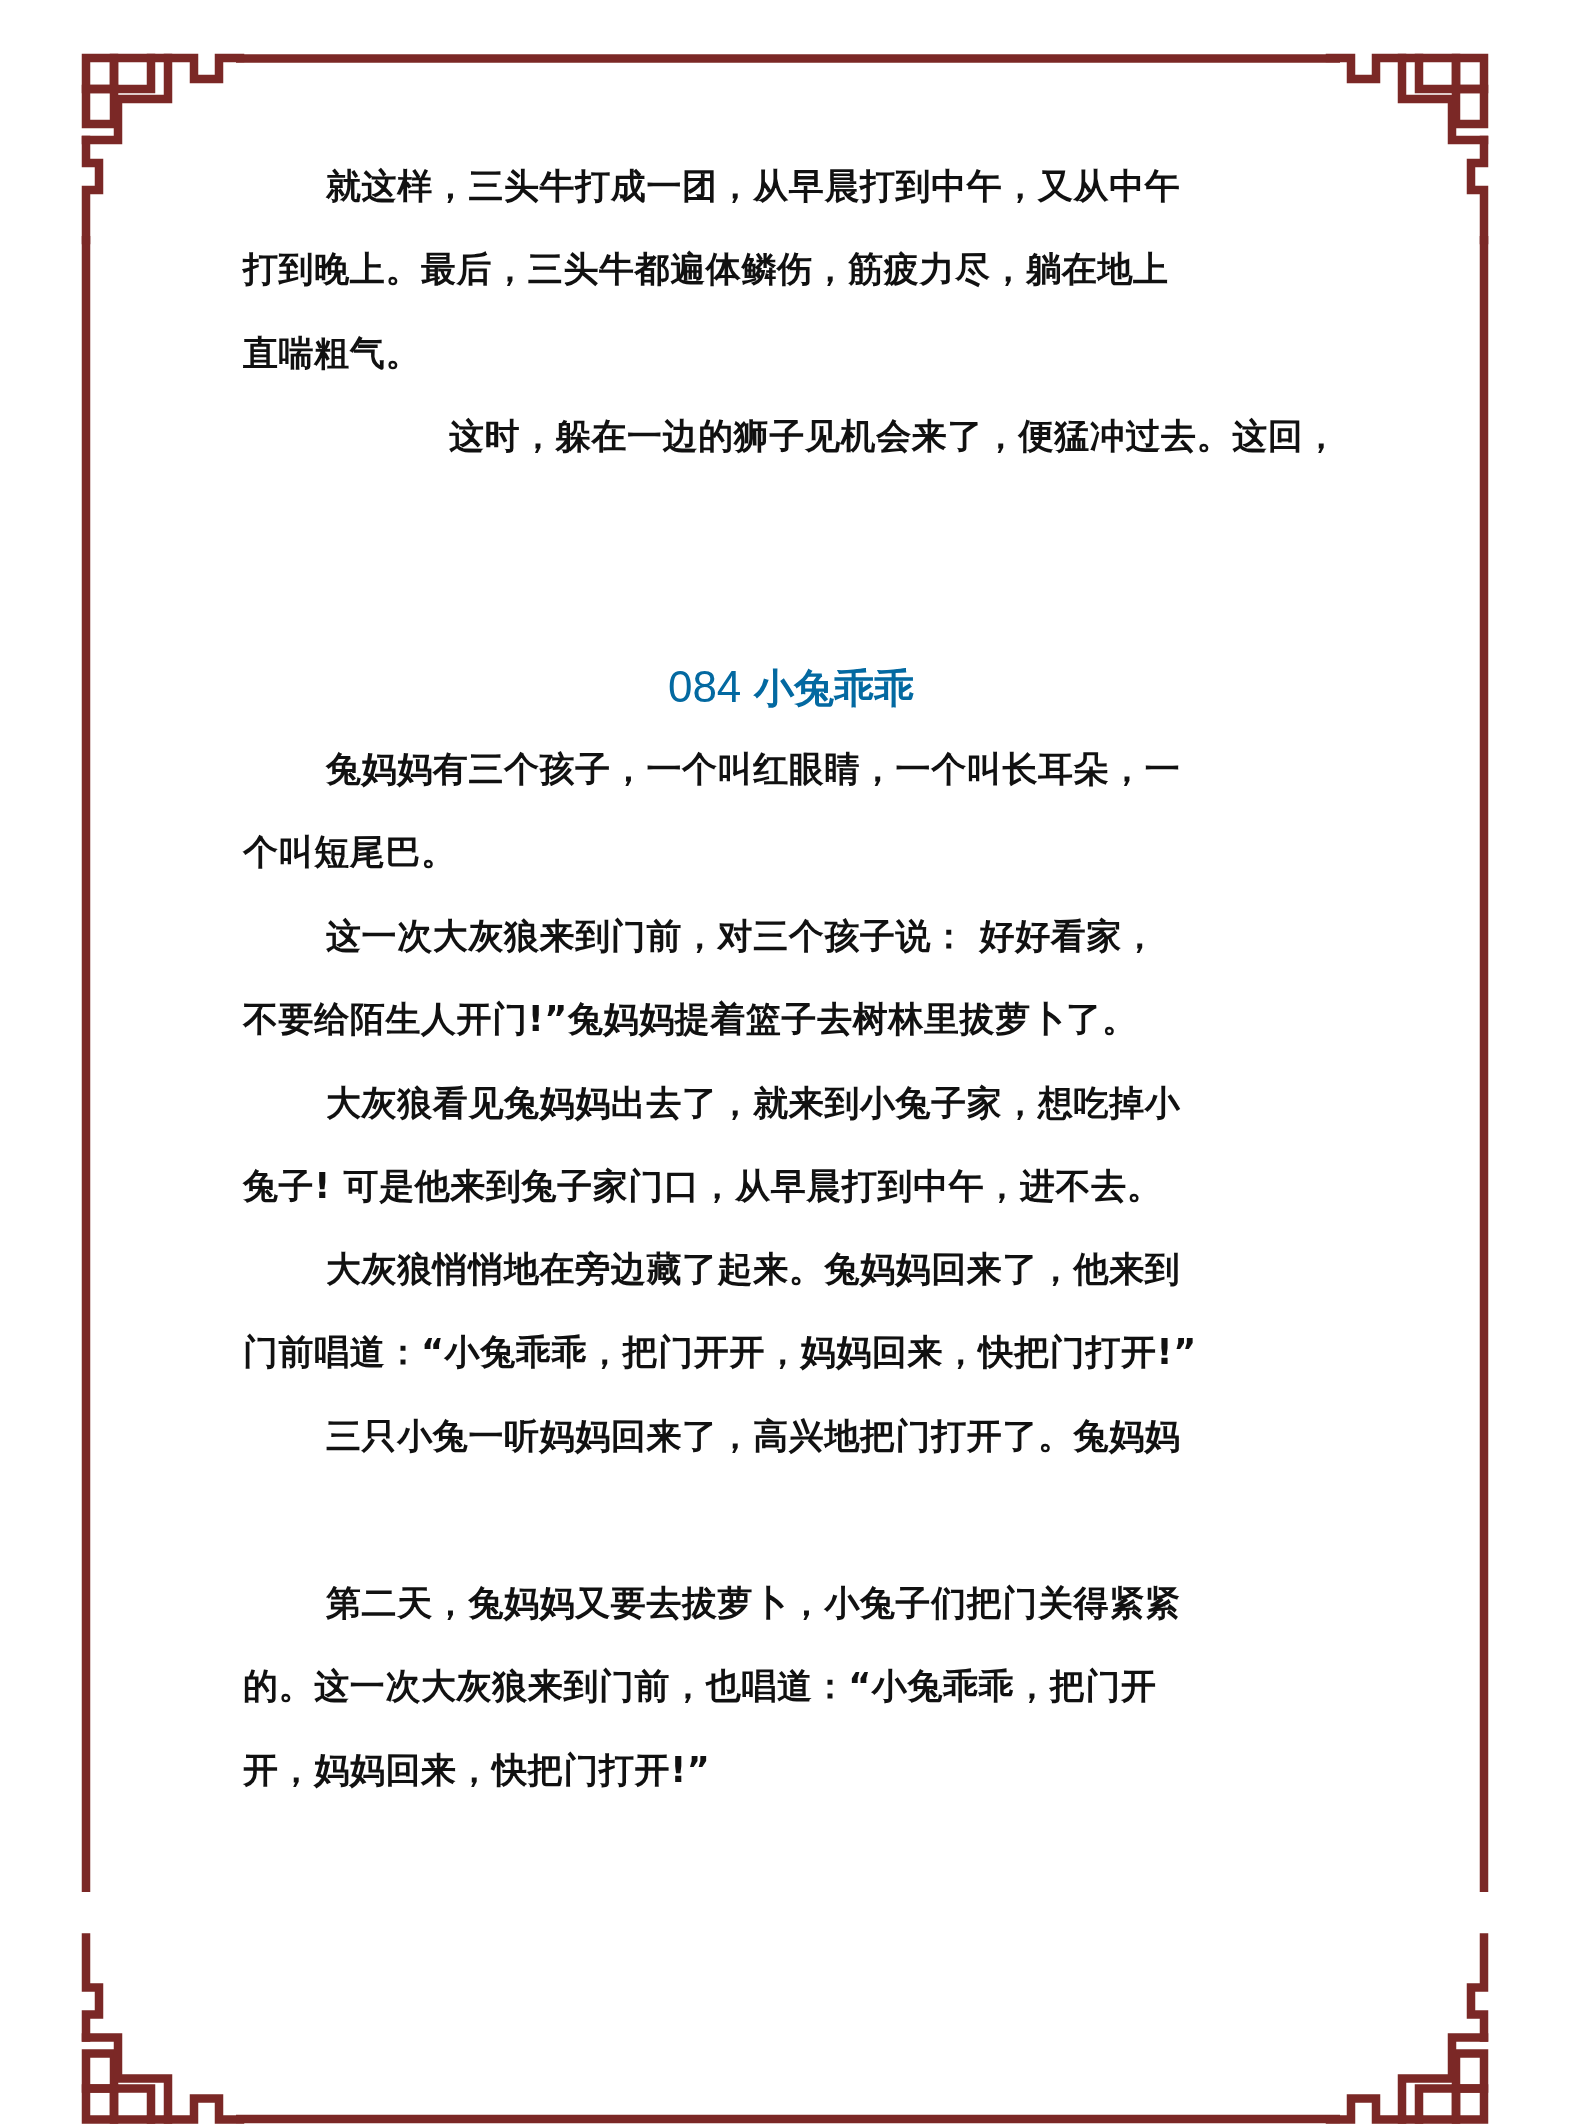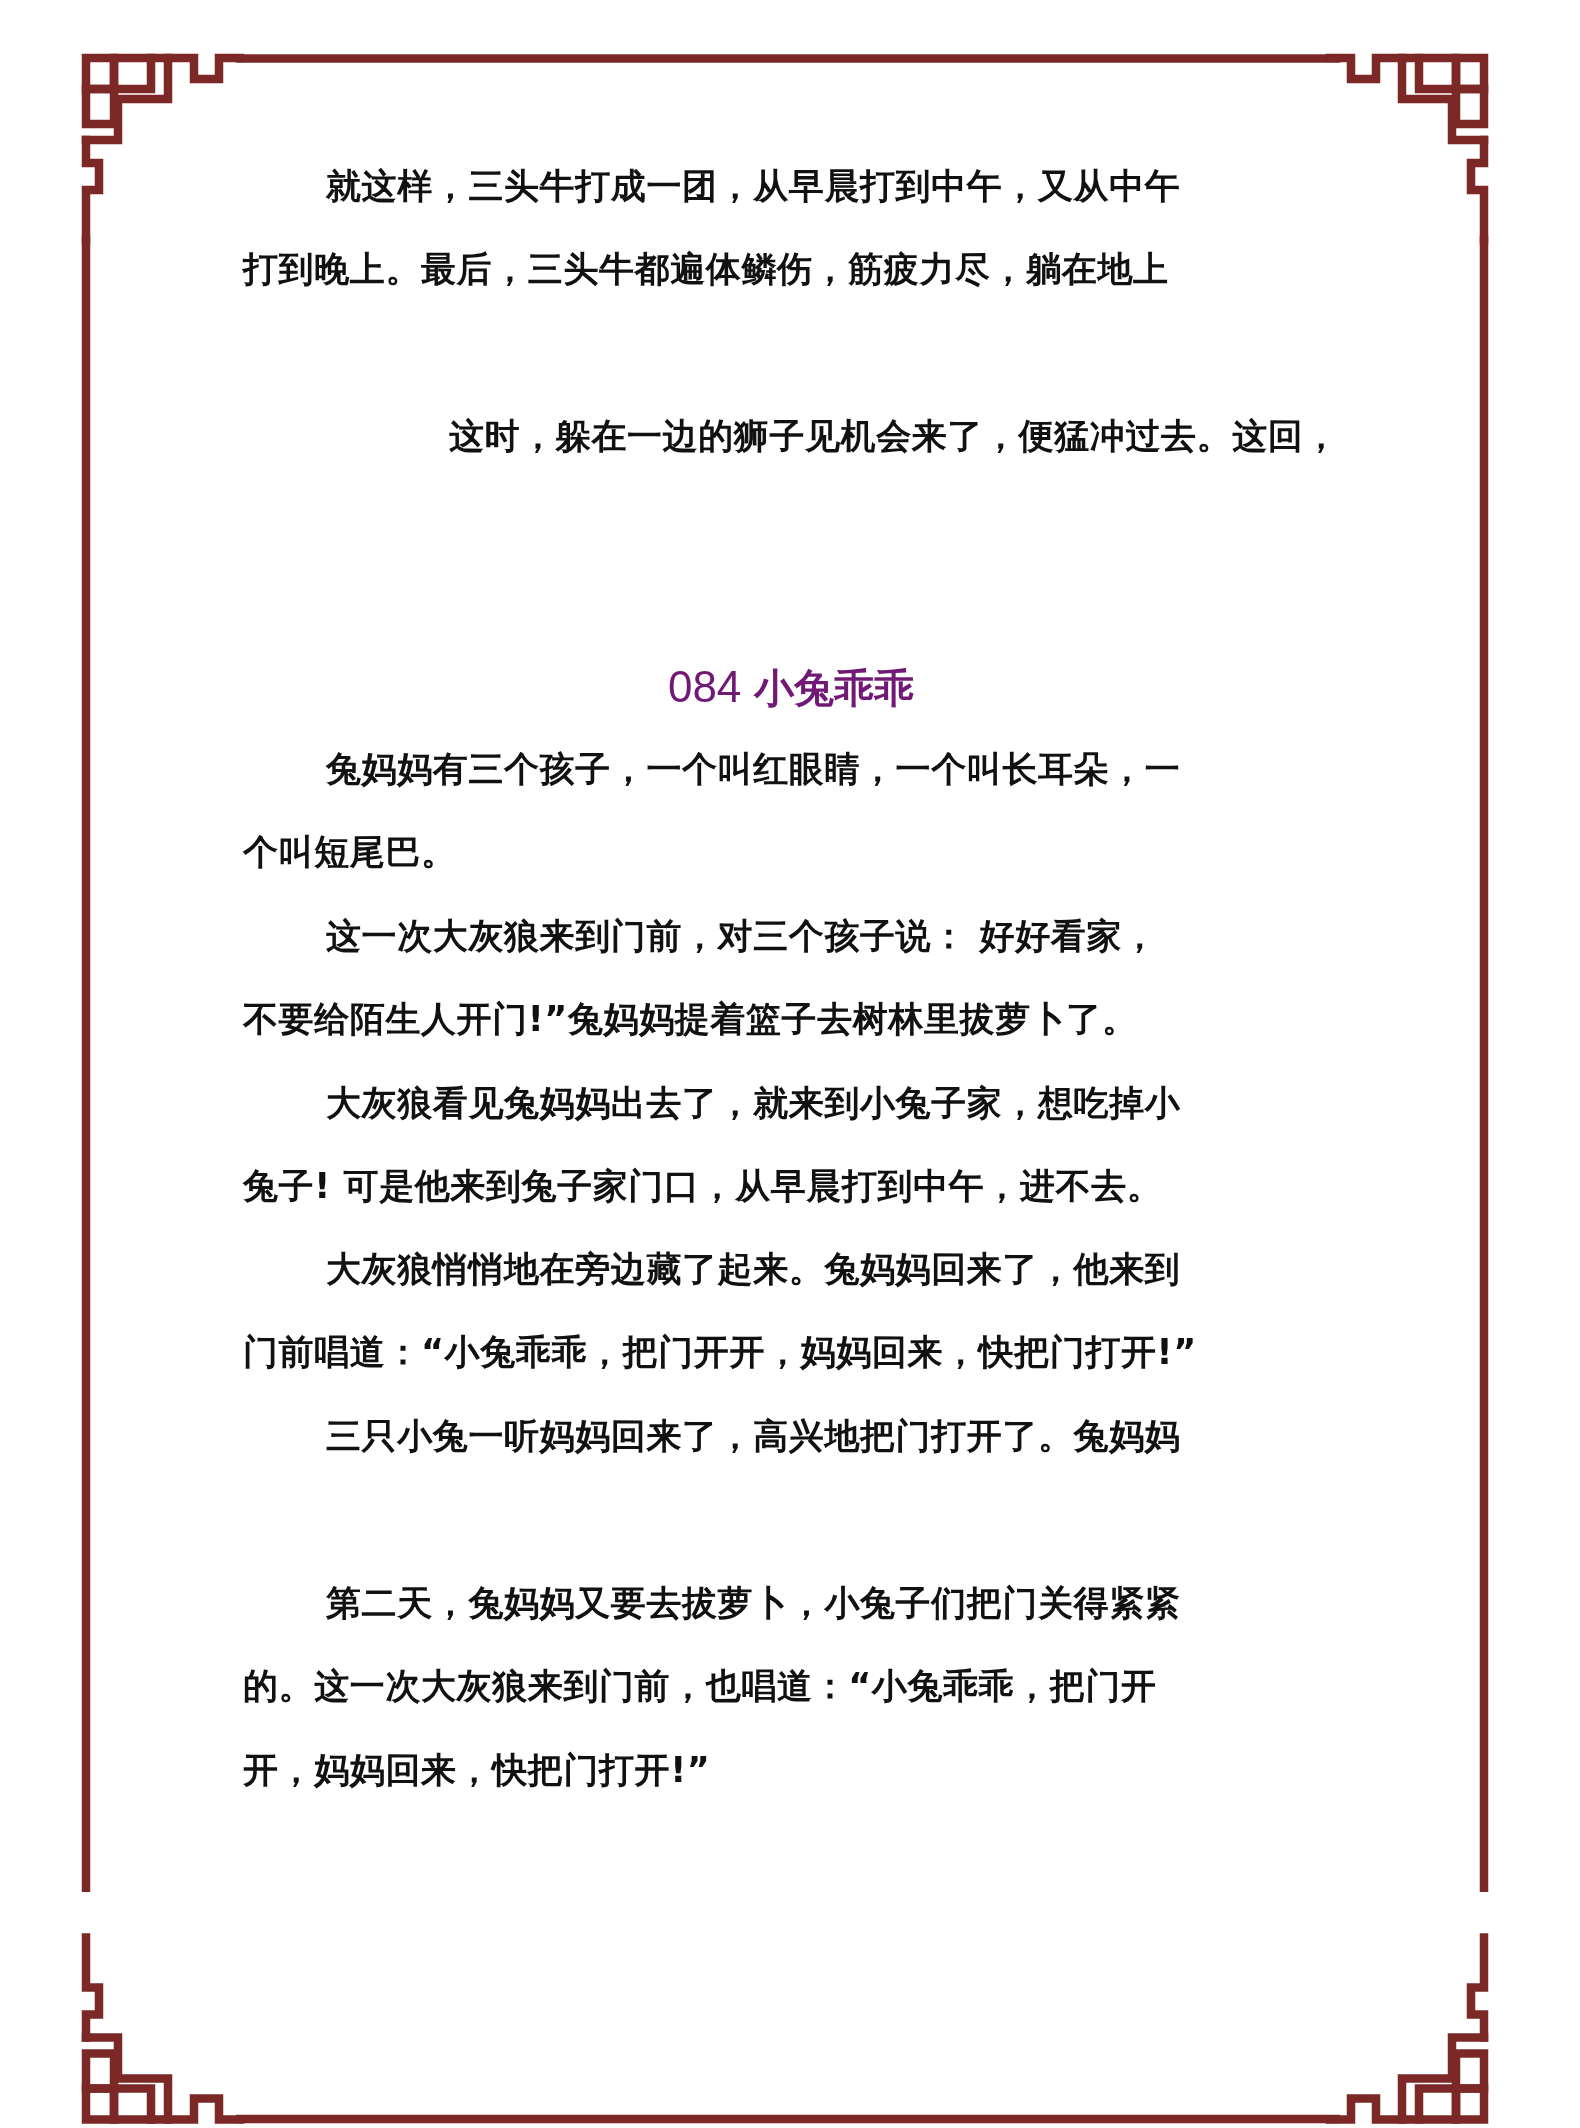--- a/index.html
+++ b/index.html
@@ -44,21 +44,21 @@
   }
   .line.first {
     padding-left: 83px;
   }
   .title {
     position: absolute;
     left: 0;
     width: 1096px;
     text-align: center;
     font-size: 40px;
-    color: #701a75;
+    color: #0369a1;
     line-height: 60px;
   }
   .title .num {
     font-weight: normal;
     font-family: "Liberation Sans", sans-serif;
     font-size: 44px;
   }
   .title .name {
     font-weight: bold;
   }
@@ -102,20 +102,21 @@
   <g transform="translate(1570,2177.5) scale(-1,-1)">
     <use href="#corner"></use>
   </g>
 </svg>
 
 <div class="content">
 
   <div class="para" style="top:145px;text-indent:0;">
     <span class="line first">就这样，三头牛打成一团，从早晨打到中午，又从中午</span>
     <span class="line">打到晚上。最后，三头牛都遍体鳞伤，筋疲力尽，躺在地上</span>
+    <span class="line">直喘粗气。</span>
   </div>
 
   <div class="para" style="top:395px;text-indent:0;text-align:right;">
     <span class="line first">这时，躲在一边的狮子见机会来了，便猛冲过去。这回，</span>
   </div>
 
   <div class="title" style="top:657px;">
     <span class="num">084</span>
     <span class="name">小兔乖乖</span>
   </div>

